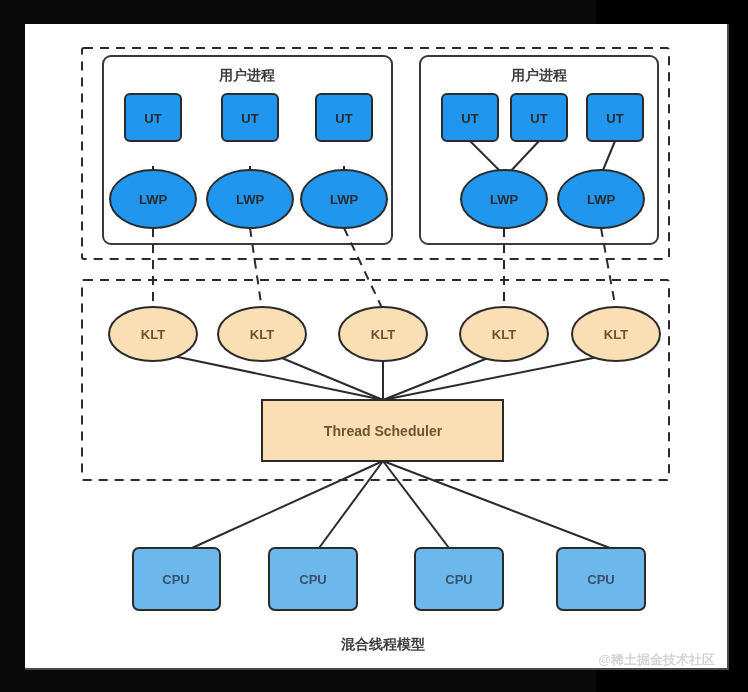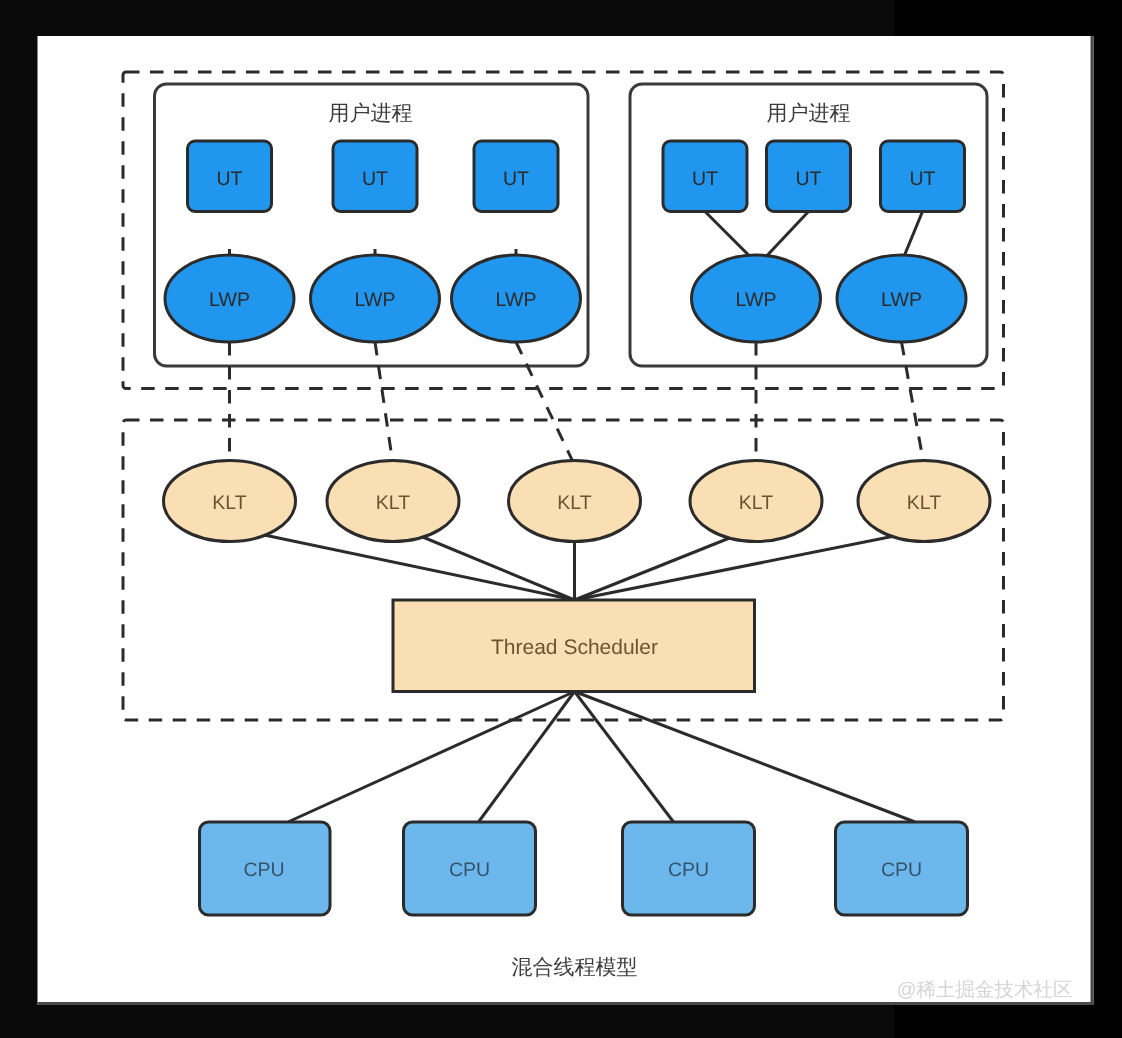--- a/index.html
+++ b/index.html
@@ -1,17 +1,17 @@
 <!DOCTYPE html>
 <html><head>
 <meta charset="utf-8">
 <style>
   html,body{margin:0;padding:0;background:#000;}
   body{width:748px;height:692px;font-family:"Liberation Sans","DejaVu Sans",sans-serif;}
-  #frame{position:absolute;left:0;top:0;width:596px;height:692px;background:#0a0a0a;}
+  #frame{position:absolute;left:0;top:0;width:596px;height:692px;background:#0a0a0a;font-weight:bold;}
   #canvas{position:absolute;left:25px;top:24px;width:702px;height:644px;background:#ffffff;
           border-right:2px solid #4a4a4a;border-bottom:2px solid #4a4a4a;}
   svg{display:block;}
   .lbl{font-family:"Liberation Sans","DejaVu Sans",sans-serif;fill:#333333;}
   .node-text{font-size:13px;fill:#2b2b2b;}
   .klt-text{font-size:13px;fill:#6b5433;}
   .cpu-text{font-size:13px;fill:#37536b;}
   .proc-text{font-size:14px;fill:#3a3a3a;}
   .cap-text{font-size:14px;fill:#3d3d3d;}
   .sched-text{font-size:14px;fill:#6b5433;}

